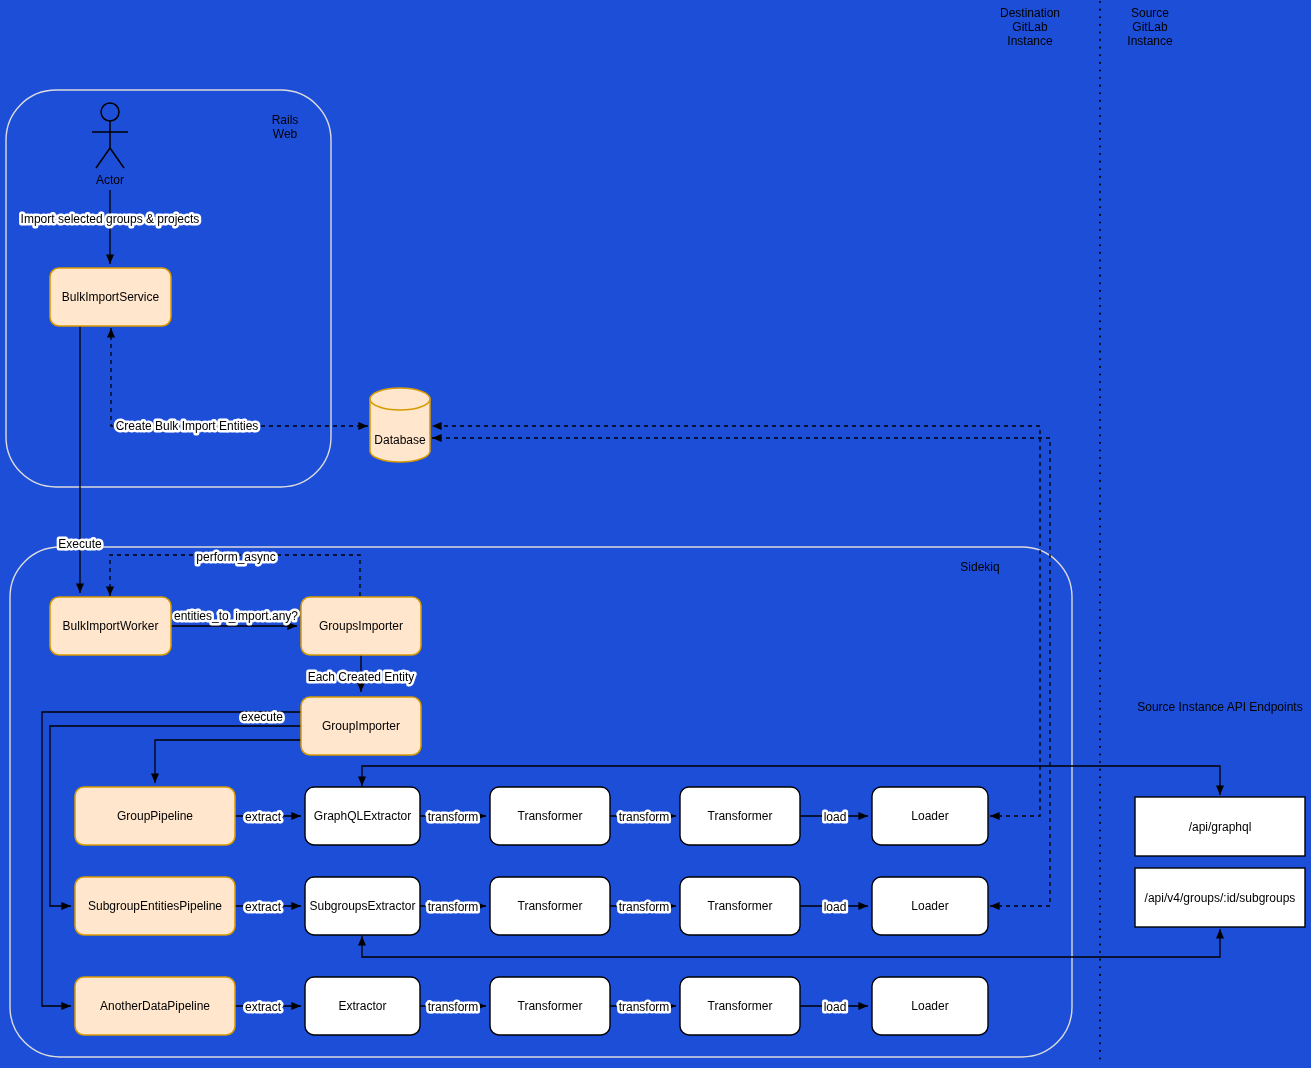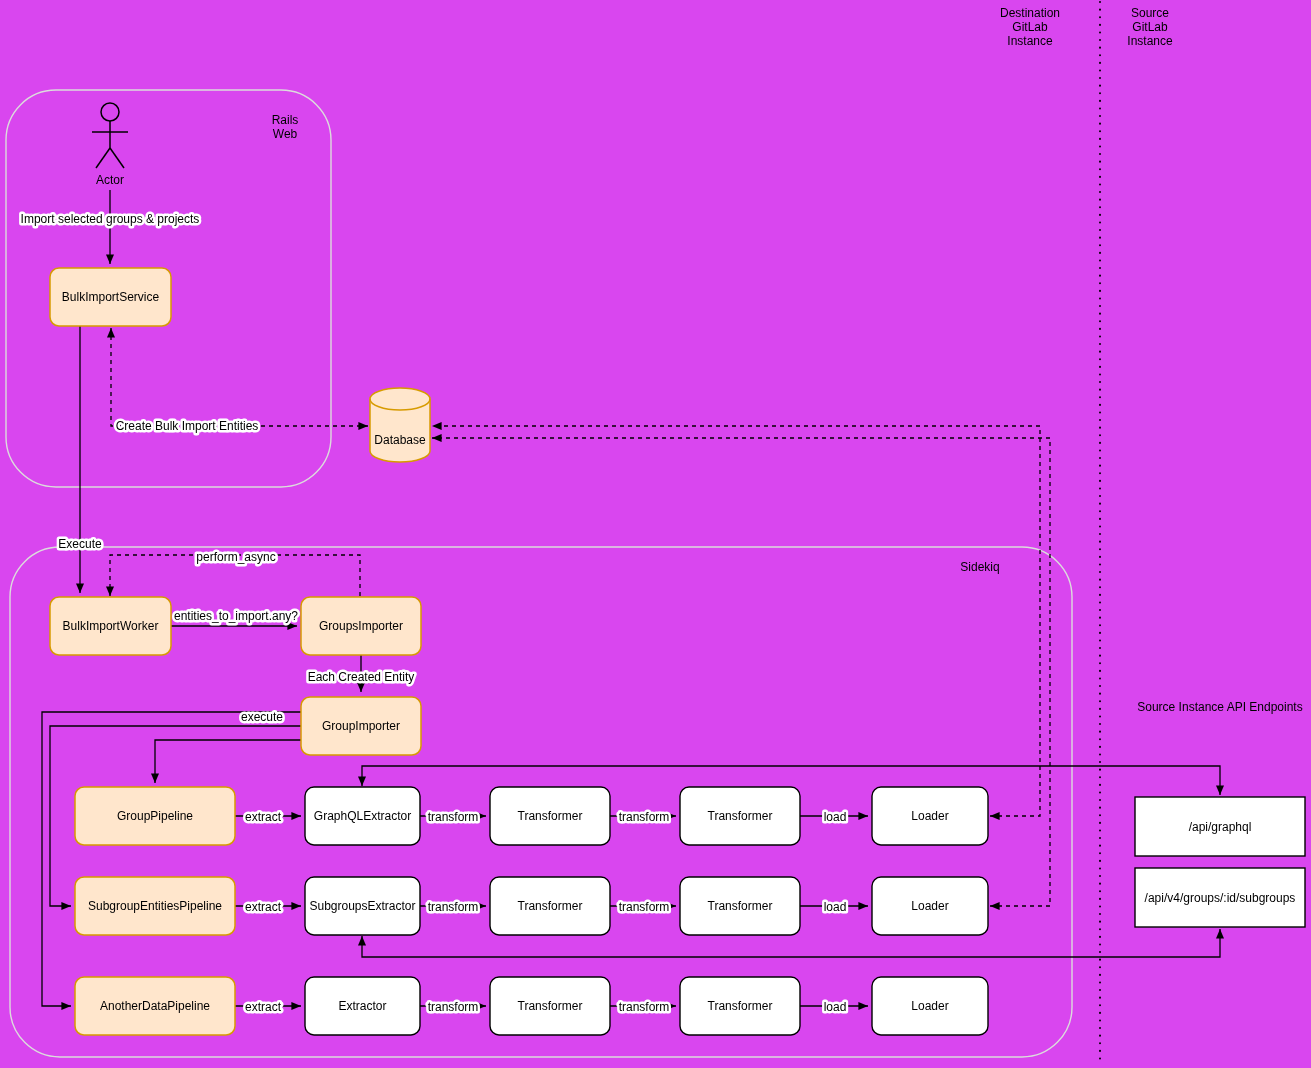--- a/index.html
+++ b/index.html
@@ -1,20 +1,20 @@
 <!DOCTYPE html>
 <html><head>
 <meta charset="utf-8">
 <style>
   html, body { margin: 0; padding: 0; background: #ffffff; }
   .stage {
     position: relative;
     width: 1311px;
     height: 1068px;
-    background: #d946ef;
+    background: #1d4ed8;
     font-family: "Liberation Sans", sans-serif;
   }
   svg text {
     font-family: "Liberation Sans", sans-serif;
     font-size: 12px;
     fill: #000000;
     text-anchor: middle;
     dominant-baseline: central;
   }
   .halo {

